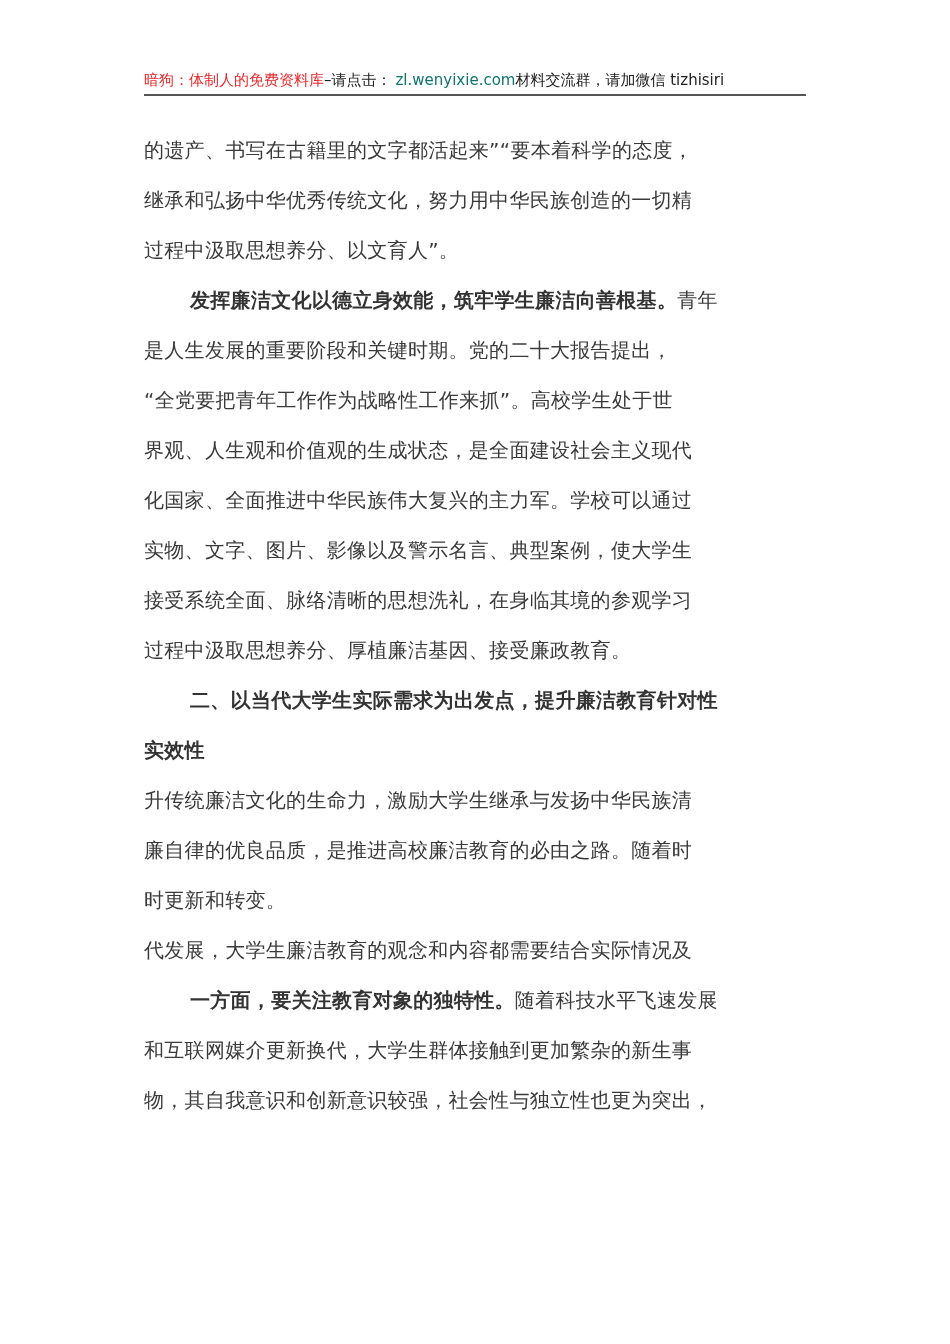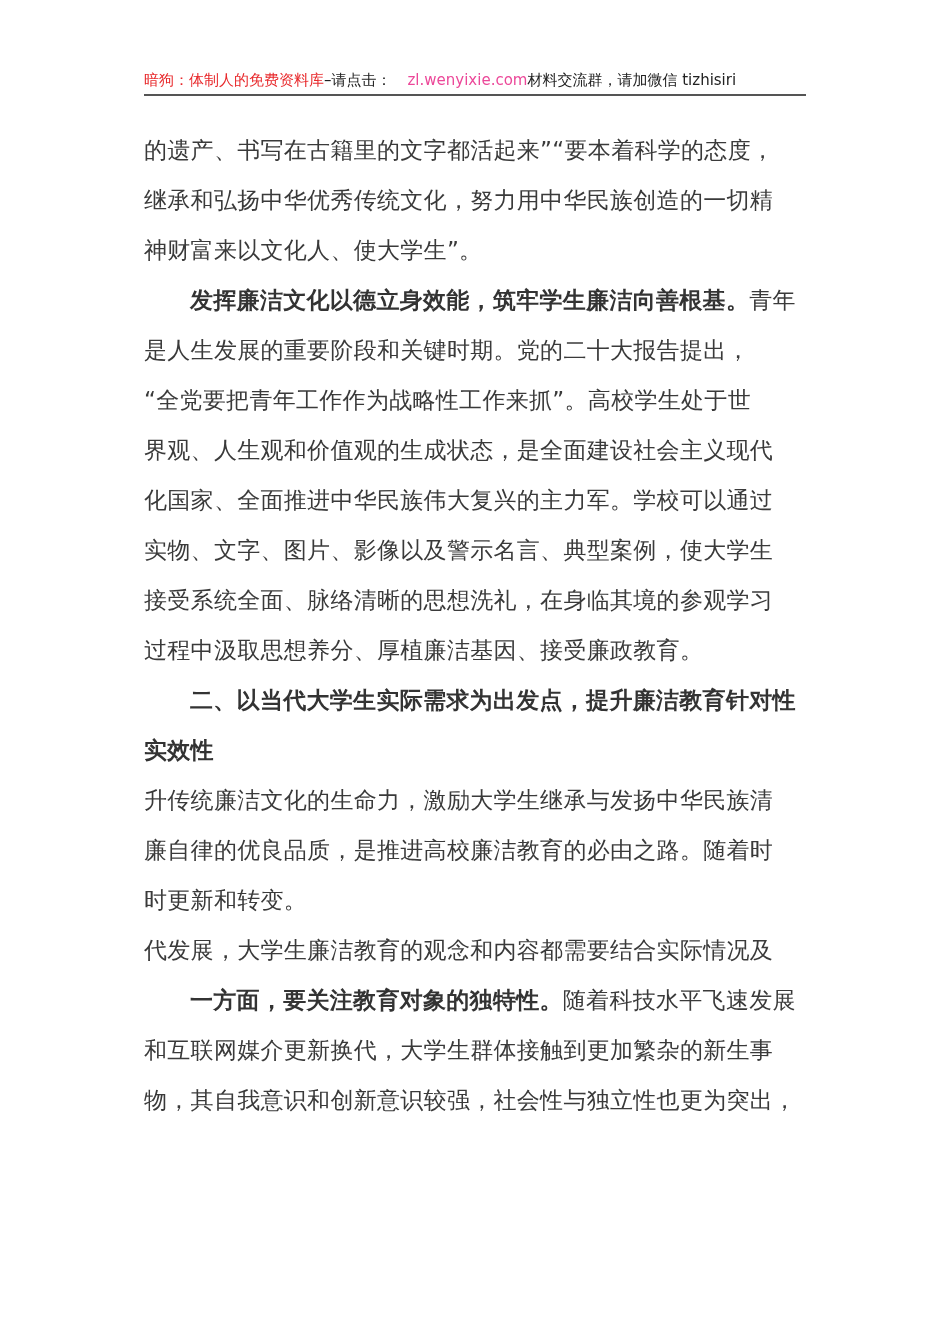--- a/index.html
+++ b/index.html
@@ -3,38 +3,38 @@
 <meta charset="utf-8">
 <style>
   html, body { margin:0; padding:0; background:#ffffff; }
   body { width:950px; height:1344px; position:relative; overflow:hidden;
          font-family:"DejaVu Sans", "Liberation Sans", sans-serif; color:#333333; }
   .header { position:absolute; left:144px; top:68px; width:662px; height:26px;
             border-bottom:2px solid #555555; font-size:15px; white-space:nowrap; }
   .header span { display:inline-block; vertical-align:top; line-height:24px;text-align:center; }
   .hd-red { color:#e8282b; }
   .hd-black { color:#222222; }
-  .hd-blue { color:#ec4899; margin-left:16px; }
+  .hd-blue { color:#0f766e; margin-left:4px; }
   .hd-contact { color:#222222; }
   .content { position:absolute; left:144px; top:125px; width:664px; }
-  .line { height:50px; line-height:50px; font-size:23px; white-space:nowrap; letter-spacing:0.3px; color:#3a3a3a; }
+  .line { height:50px; line-height:50px; font-size:20px; white-space:nowrap; letter-spacing:0.3px; color:#3a3a3a; }
   .indent { padding-left:46px; }
   .bold { font-weight:bold; color:#333333;margin-top:42px; }
 </style>
 </head>
 <body>
 
 <div class="header">
   <span class="hd-red">暗狗：体制人的免费资料库</span><span class="hd-black">–请点击：</span><span class="hd-blue">zl.wenyixie.com</span><span class="hd-contact">材料交流群，请加微信 tizhisiri</span>
 </div>
 
 <div class="content">
   <div class="line"><span>的遗产、书写在古籍里的文字都活起来”“要本着科学的态度，</span></div>
   <div class="line"><span>继承和弘扬中华优秀传统文化，努力用中华民族创造的一切精</span></div>
-  <div class="line"><span>神财富来以文化人、使大学生”。</span></div>
+  <div class="line"><span>过程中汲取思想养分、以文育人”。</span></div>
   <div class="line indent"><span class="bold">发挥廉洁文化以德立身效能，筑牢学生廉洁向善根基。</span><span>青年</span></div>
   <div class="line"><span>是人生发展的重要阶段和关键时期。党的二十大报告提出，</span></div>
   <div class="line"><span>“全党要把青年工作作为战略性工作来抓”。高校学生处于世</span></div>
   <div class="line"><span>界观、人生观和价值观的生成状态，是全面建设社会主义现代</span></div>
   <div class="line"><span>化国家、全面推进中华民族伟大复兴的主力军。学校可以通过</span></div>
   <div class="line"><span>实物、文字、图片、影像以及警示名言、典型案例，使大学生</span></div>
   <div class="line"><span>接受系统全面、脉络清晰的思想洗礼，在身临其境的参观学习</span></div>
   <div class="line"><span>过程中汲取思想养分、厚植廉洁基因、接受廉政教育。</span></div>
   <div class="line indent"><span class="bold">二、以当代大学生实际需求为出发点，提升廉洁教育针对性</span></div>
   <div class="line"><span class="bold">实效性</span></div>

